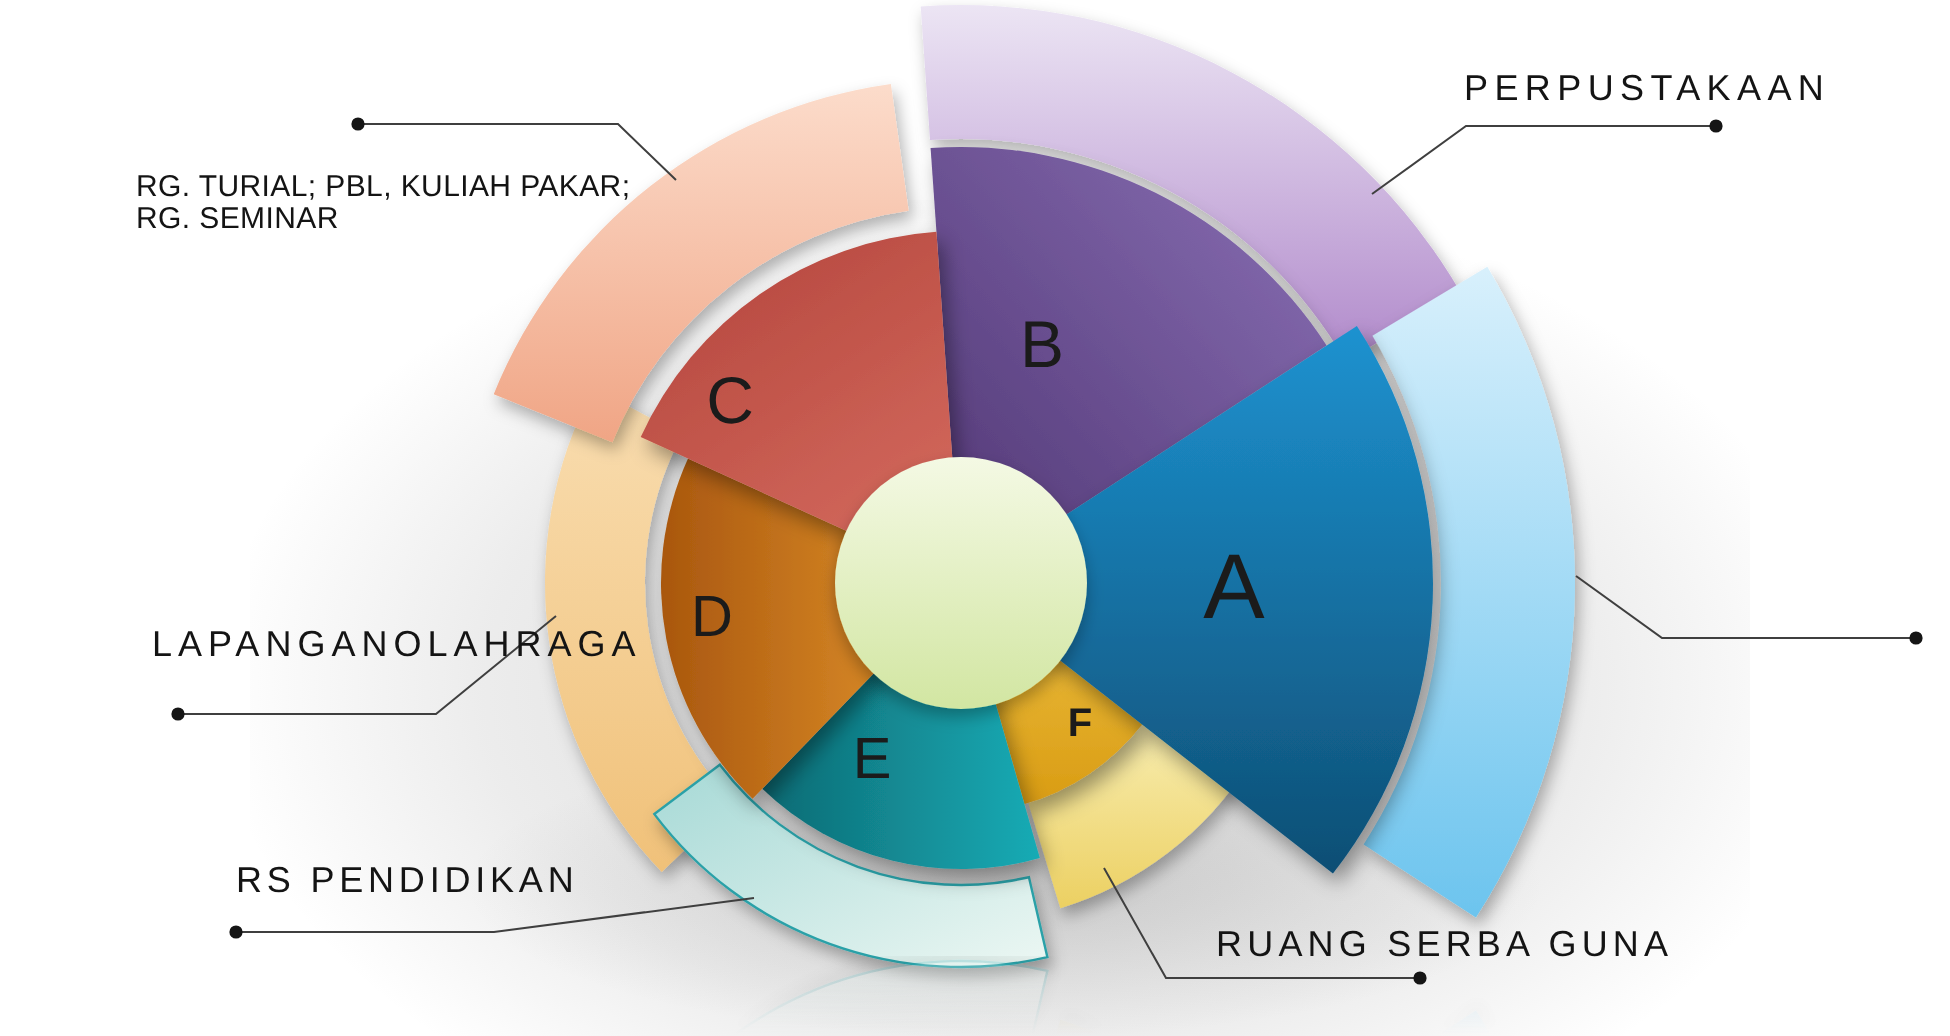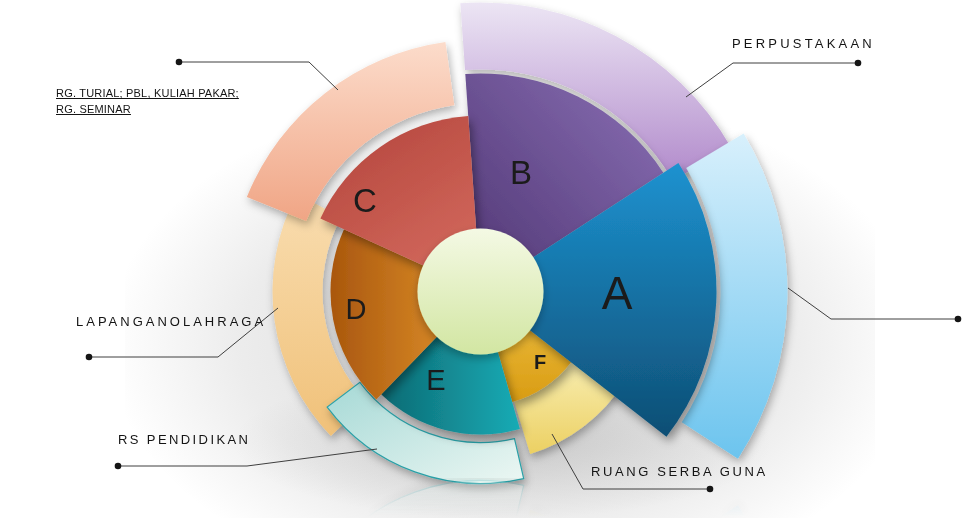--- a/index.html
+++ b/index.html
@@ -11,27 +11,27 @@
   .bg-shadow.s1{
     left:125px;top:100px;width:750px;height:435px;
     background:radial-gradient(ellipse at 52% 56%, rgba(118,118,118,0.30) 0%, rgba(130,130,130,0.15) 50%, rgba(255,255,255,0) 74%);
   }
   .bg-shadow.s2{
     left:230px;top:380px;width:545px;height:140px;
     background:radial-gradient(ellipse at 50% 45%, rgba(105,105,105,0.22) 0%, rgba(255,255,255,0) 70%);
   }
   svg.wheel{position:absolute;left:0;top:0;}
   .callout-label{
-    position:absolute;color:#141414;font-size:13px;letter-spacing:3px;
+    position:absolute;color:#141414;font-size:18px;letter-spacing:3px;
     white-space:pre-line;line-height:16px;
   }
-  .cl-seminar{left:56px;top:86px;font-size:11px;letter-spacing:0.2px;line-height:15.5px;text-decoration:underline;}
+  .cl-seminar{left:68px;top:86px;font-size:15px;letter-spacing:0.2px;line-height:15.5px;}
   .cl-perpustakaan{left:732px;top:36px;letter-spacing:3.2px;}
   .cl-laboratorium{left:826px;top:296px;letter-spacing:2.8px;}
-  .cl-ruang{left:591px;top:464px;letter-spacing:2.6px;}
+  .cl-ruang{left:608px;top:464px;letter-spacing:2.6px;}
   .cl-rs{left:118px;top:432px;letter-spacing:2.4px;}
   .cl-lapangan{left:76px;top:314px;letter-spacing:3px;}
 </style>
 </head>
 <body>
 
 <div class="stage">
   <div class="bg-shadow s1"></div>
   <div class="bg-shadow s2"></div>
 

